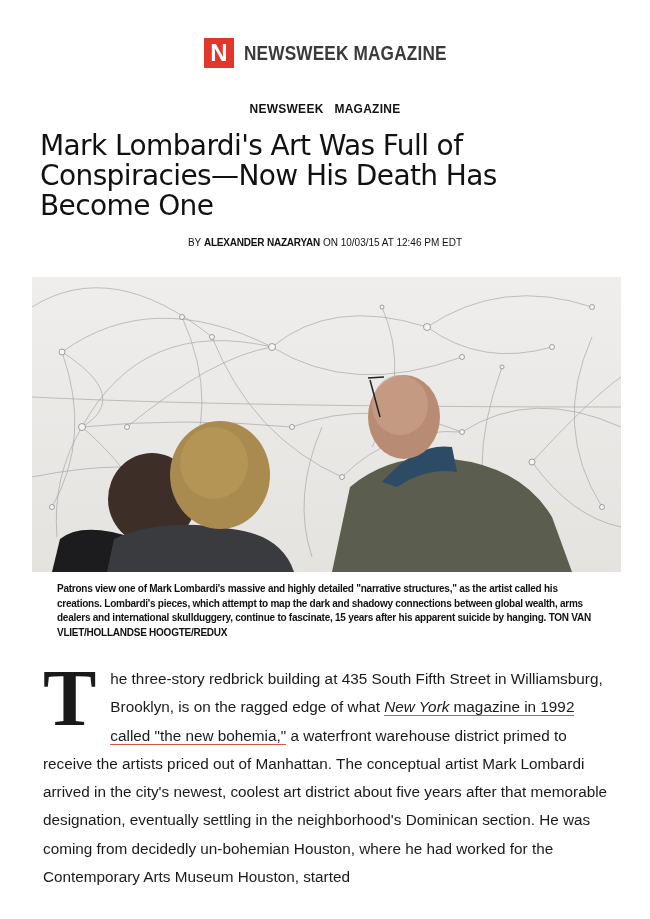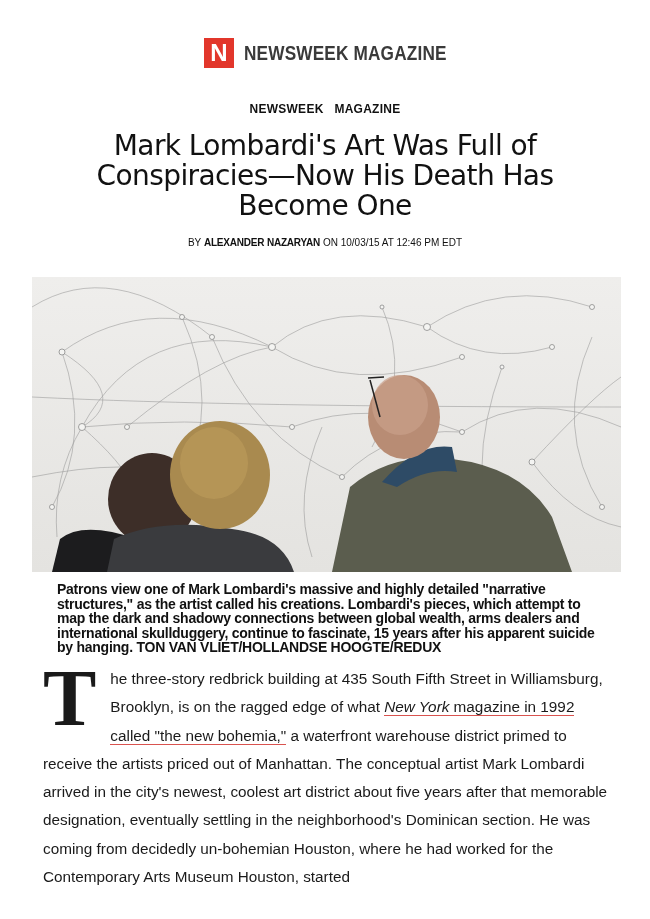--- a/index.html
+++ b/index.html
@@ -1,26 +1,26 @@
 <!DOCTYPE html>
 <html><head>
   <meta charset="utf-8">
   <style>
     html, body { margin: 0; padding: 0; background: #ffffff; }
     body { width: 650px; height: 919px; position: relative; overflow: hidden; font-family: "Liberation Sans", sans-serif; color: #111; }
     .masthead { position: absolute; top: 37px; left: 204px; height: 32px; display: flex; align-items: center; }
     .logo-box { width: 30px; height: 30px; background: #e2362b; color: #fff; font-family: "Liberation Sans", sans-serif; font-weight: 700; font-size: 24px; display: flex; align-items: center; justify-content: center; }
     .logo-text { margin-left: 10px; font-family: "Liberation Sans", sans-serif; font-weight: 700; font-size: 20px; color: #3a3a3a; letter-spacing: 0.2px; transform: scaleX(0.86); transform-origin: left center; white-space: nowrap; }
     .kicker { position: absolute; top: 101px; left: 0; width: 650px; text-align: center; font-weight: 700; font-size: 13px; color: #111; letter-spacing: 0.3px; word-spacing: 2px; transform: scaleX(0.92); }
-    .headline { position: absolute; top: 131px; left: 40px; width: 570px; text-align: center; font-family: "DejaVu Sans", sans-serif; font-size: 28px; line-height: 30px; color: #111; font-weight: 400; letter-spacing: -0.6px; }
+    .headline { position: absolute; top: 131px; left: 40px; width: 570px; text-align: left; font-family: "DejaVu Sans", sans-serif; font-size: 28px; line-height: 30px; color: #111; font-weight: 400; letter-spacing: -0.6px; }
     .byline { position: absolute; top: 237px; left: 0; width: 650px; text-align: center; font-size: 10px; color: #111; }
     .byline .author { font-weight: 700; letter-spacing: -0.2px; }
     .hero { position: absolute; top: 277px; left: 32px; width: 589px; height: 295px; overflow: hidden; background: #ecebe8; }
     .hero svg { display: block; }
-    .caption { position: absolute; top: 582px; left: 57px; width: 545px; font-size: 14px; line-height: 14.5px; font-weight: 700; color: #111; letter-spacing: -0.25px; }
+    .caption { position: absolute; top: 582px; left: 57px; width: 545px; font-size: 10px; line-height: 14.5px; font-weight: 700; color: #111; letter-spacing: -0.25px; }
     .caption .credit { font-weight: 700; }
     .article { position: absolute; top: 665px; left: 43px; width: 565px; font-size: 15.3px; line-height: 28.3px; color: #1a1a1a; }
     .dropcap { float: left; font-family: "Liberation Serif", serif; font-weight: 700; font-size: 80px; line-height: 60px; height: 56px; margin: 3px 14px 0 0; color: #1a1a1a; }
     .article p { margin: 0; }
     .article a { color: #1a1a1a; text-decoration: none; border-bottom: 1.5px solid #d9534f; }
     .article a em { font-style: italic; margin-top: 35px; }
   </style>
 </head>
 <body>
 

